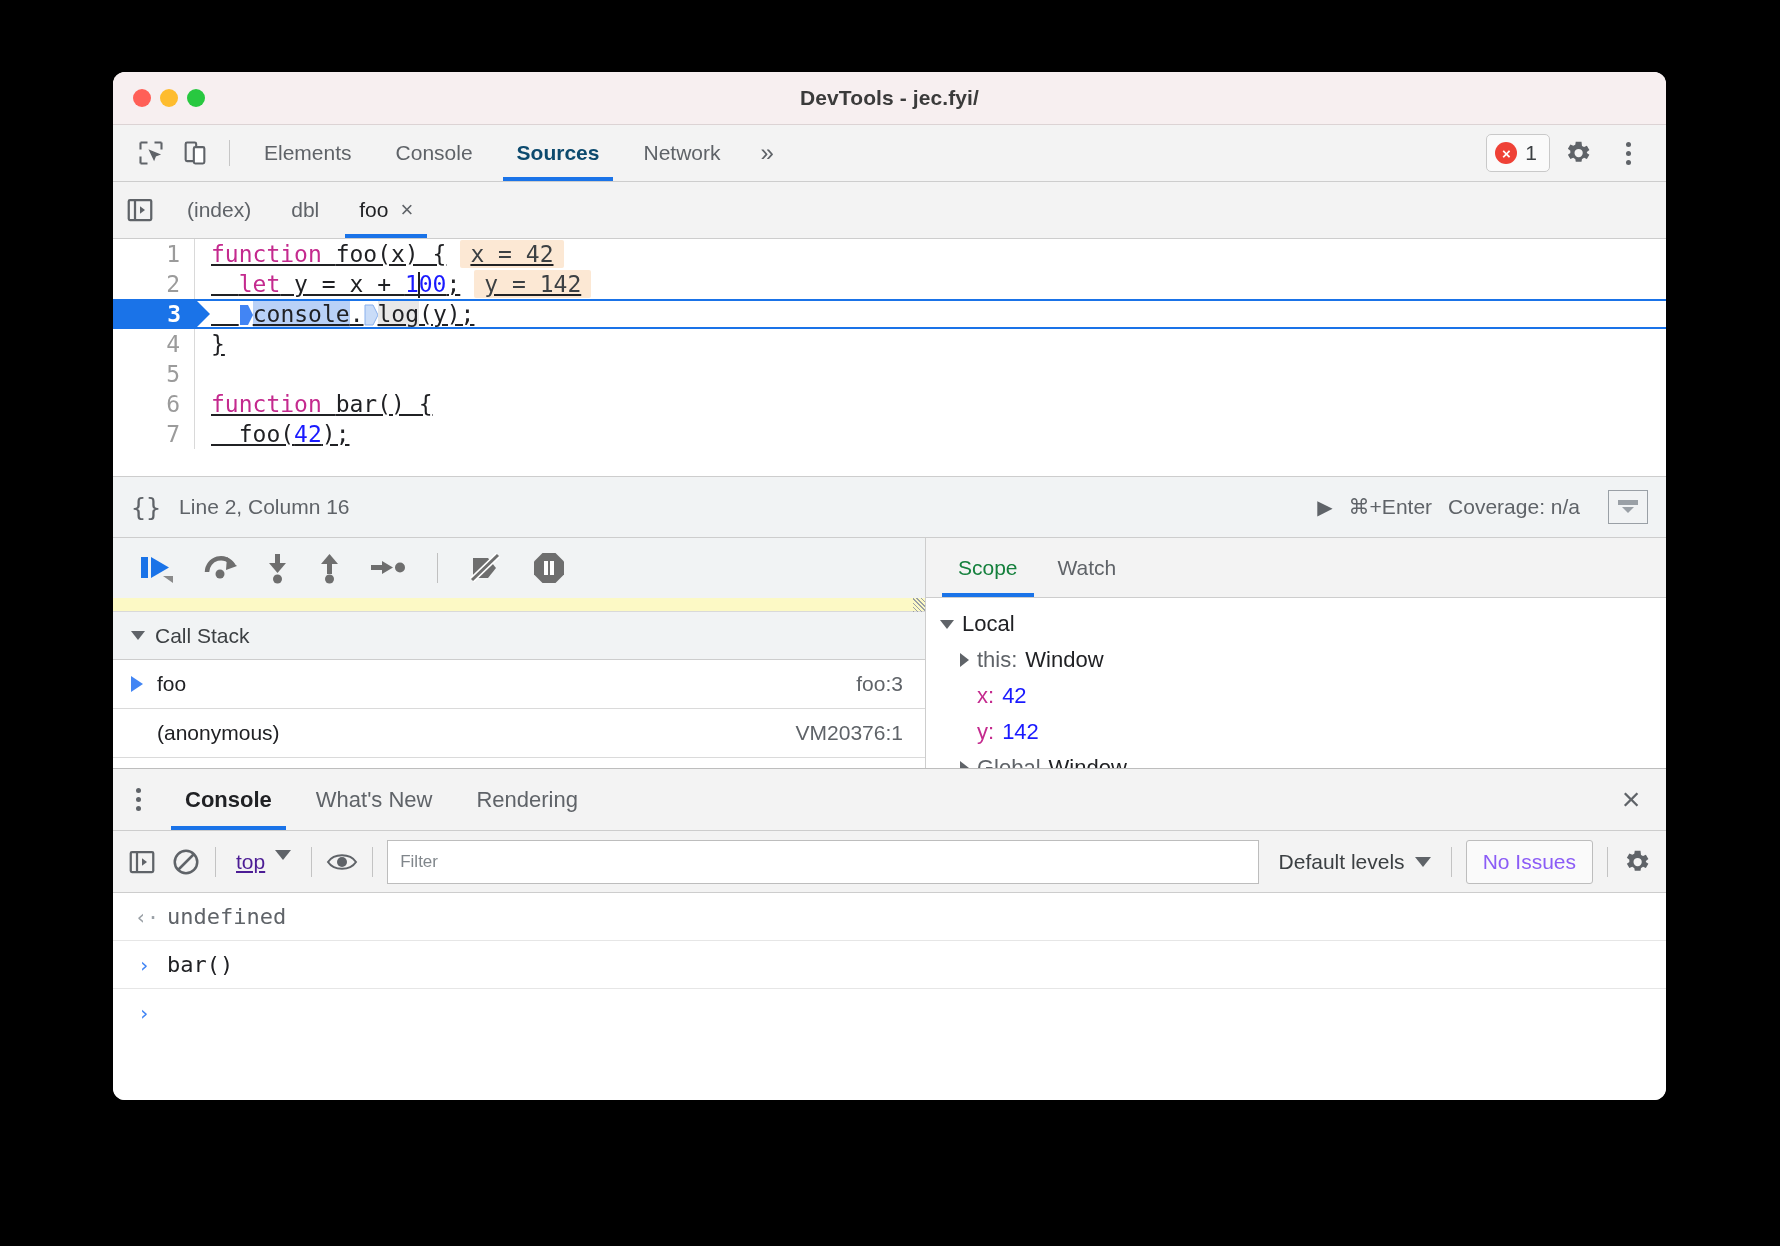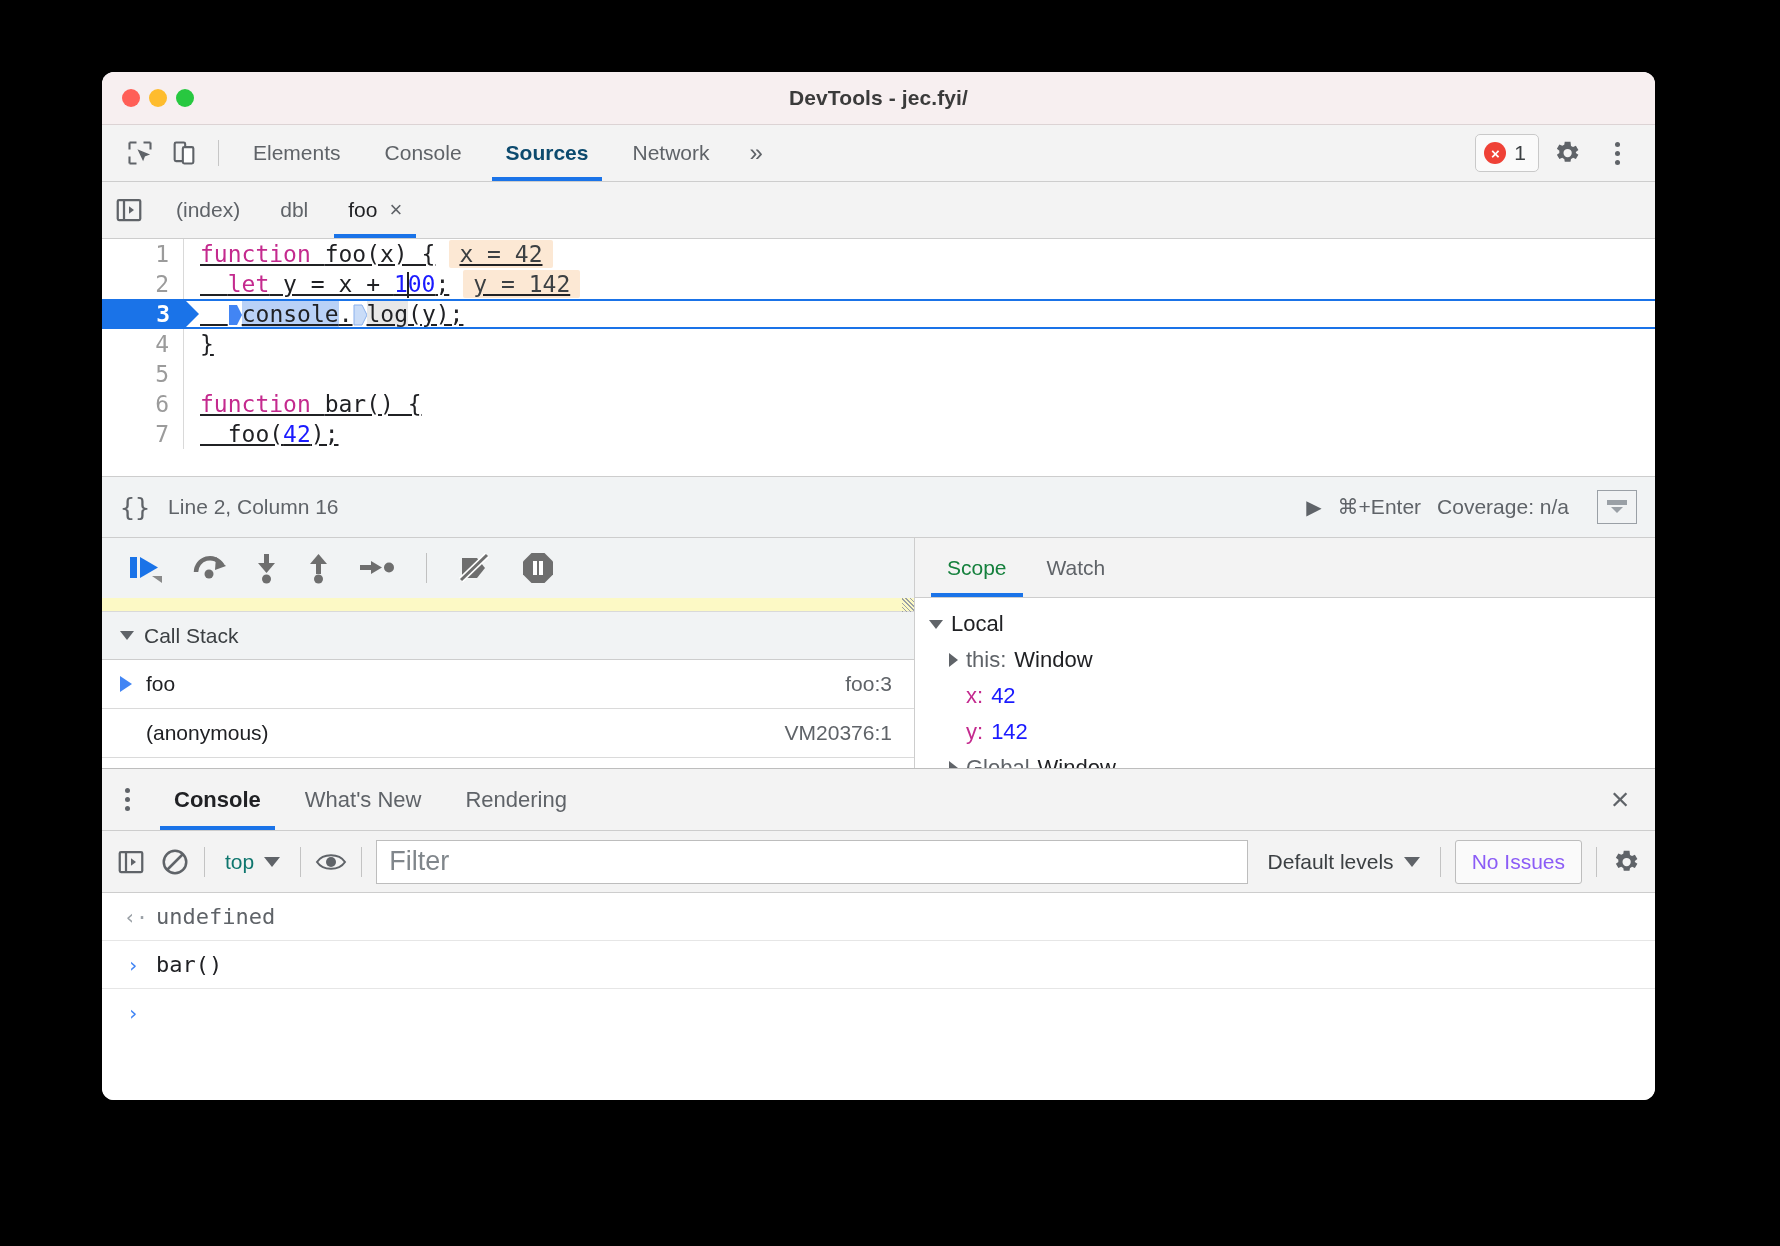--- a/index.html
+++ b/index.html
@@ -8,21 +8,21 @@
     width: 1780px;
     height: 1246px;
     background: #000000;
     font-family: "Liberation Sans", sans-serif;
     overflow: hidden;
   }
 
   
   #window {
     position: absolute;
-    left: 102px;
+    left: 113px;
     top: 72px;
     width: 1553px;
     height: 1028px;
     background: #ffffff;
     border-radius: 12px;
     box-shadow: 0 0 70px 24px rgba(0,0,0,0.85);
     overflow: hidden;
     display: flex;
     flex-direction: column;
   }
@@ -437,31 +437,32 @@
     background: #f3f3f3;
     border-bottom: 1px solid #cdcdcd;
     display: flex;
     align-items: center;
     gap: 14px;
     padding: 0 14px;
     flex: 0 0 auto;
   }
   #console-toolbar .csep { width: 1px; height: 30px; background: #c3c3c3; }
   #ctx-select {
-    display: flex; align-items: center; gap: 10px;
-    font-size: 21px; color: #0f766e;
+    display: flex; gap: 10px;
+    font-size: 21px; color: #4c1d95;
     padding: 0 6px;
+    text-decoration: underline;
   }
   .caret-down { width: 0; height: 0; border-left: 8px solid transparent; border-right: 8px solid transparent; border-top: 10px solid #5f6368; }
   #filter-input {
     flex: 1;
     height: 44px;
     border: 1px solid #bdbdbd;
     background: #fff;
-    font-size: 27px;
+    font-size: 17px;
     color: #80868b;
     padding: 0 12px;
     display: flex;
     align-items: center;
     font-family: "Liberation Sans", sans-serif;
   }
   #levels-select { display: flex; align-items: center; gap: 10px; font-size: 21px; color: #3c4043; padding: 0 6px; }
   #no-issues-btn {
     border: 1px solid #bdbdbd;
     background: #fafafa;

